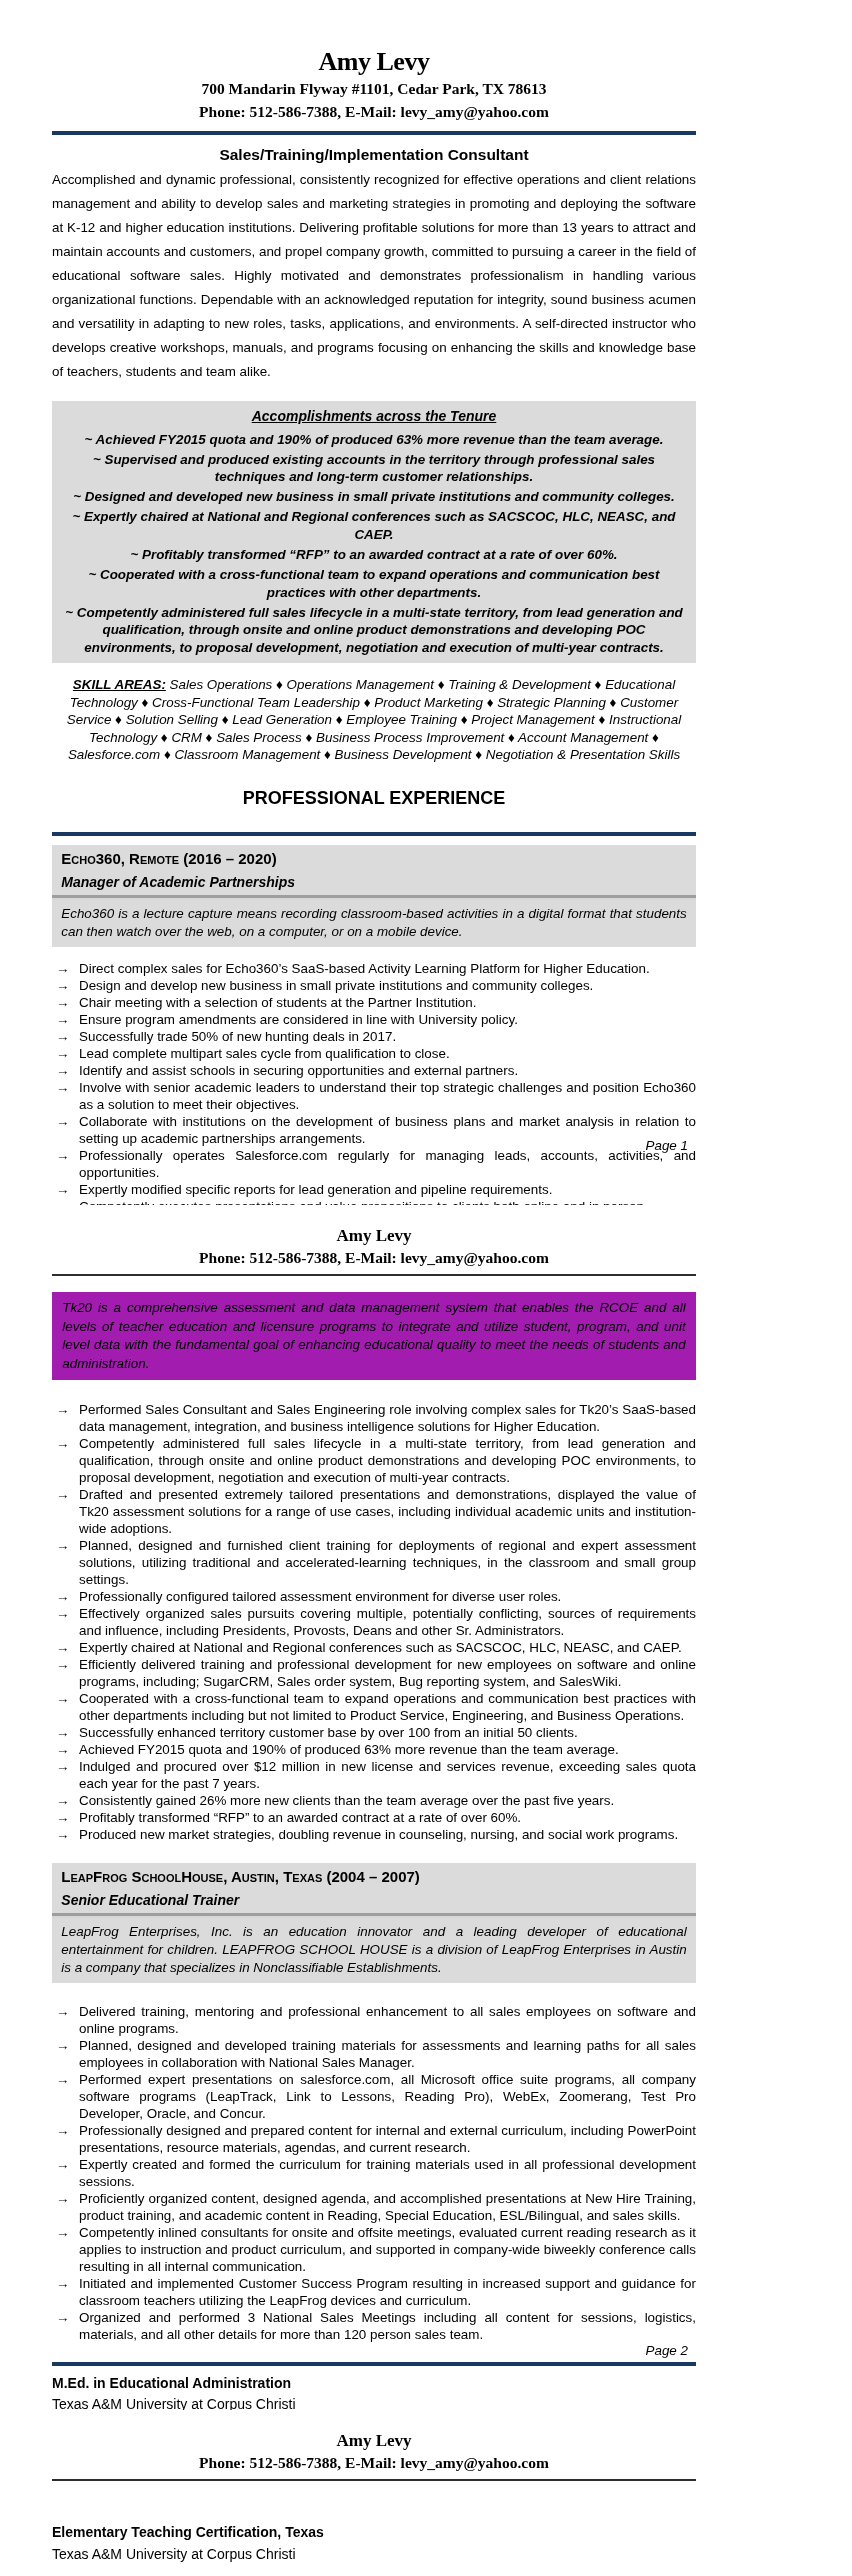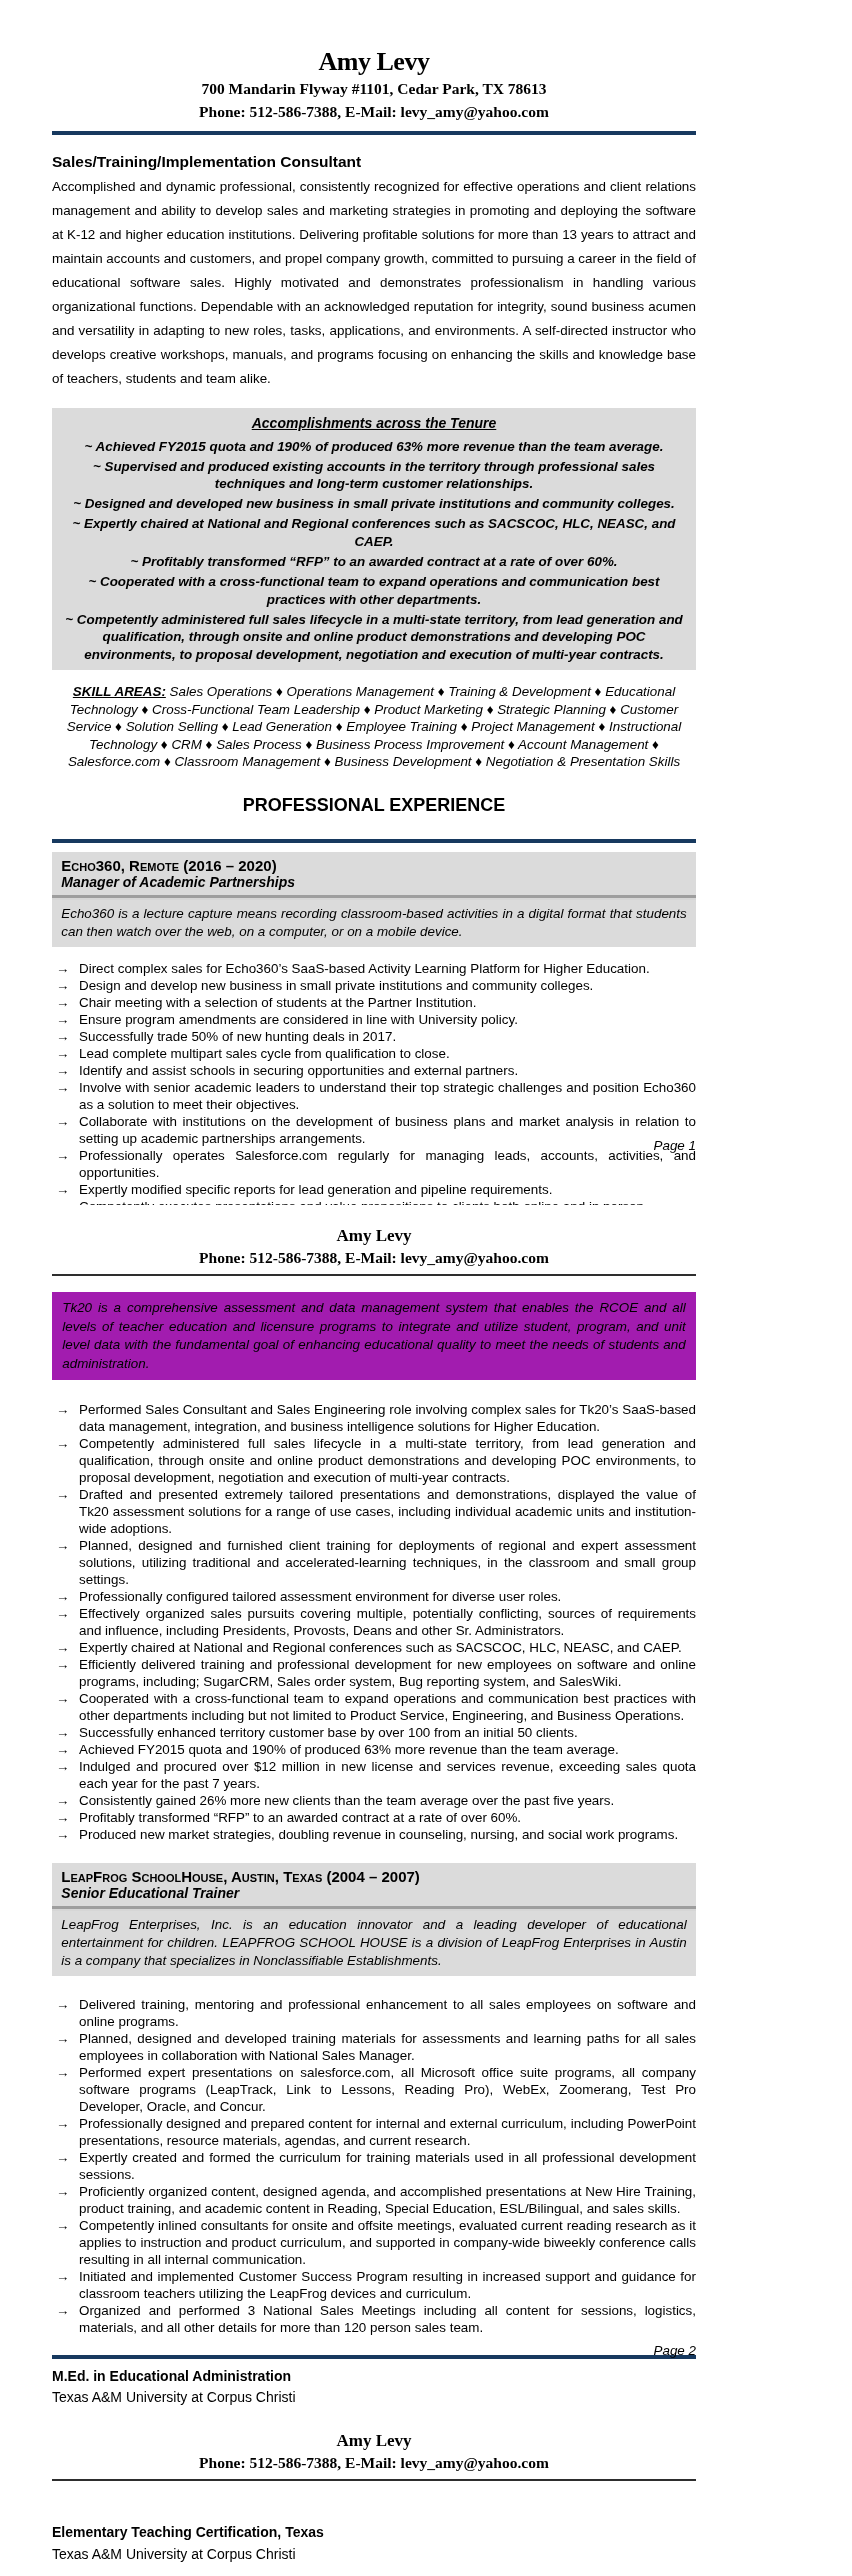--- a/index.html
+++ b/index.html
@@ -17,45 +17,45 @@
     background:#ffffff;
   }
 
   
   .p1-name { padding-top:47px; font-family:"Liberation Serif",serif; font-weight:bold; font-size:26px; line-height:1.15; text-align:center; letter-spacing:-0.5px; }
   .p1-addr, .p1-phone { font-family:"Liberation Serif",serif; font-weight:bold; font-size:15.5px; line-height:1.5; text-align:center; }
 
   .rule-navy { height:4.6px; background:#17395F; margin-top:7.2px; }
   .rule-thin { height:1.5px; background:#2e2e2e; margin-top:6.2px; }
 
-  .p1-title { font-size:15.5px; font-weight:bold; text-align:left; margin-top:18px; }
+  .p1-title { font-size:15.5px; font-weight:bold; text-align:center; margin-top:11px; }
 
   .summary { font-size:13.4px; line-height:24px; text-align:justify; margin-top:4.1px; }
 
   .acc-box { background:#DBDBDB; margin-top:17px; padding:7.2px 10.3px 4.1px; }
   .acc-title { text-align:center; font-weight:bold; font-style:italic; font-size:14px; text-decoration:underline; margin-bottom:6.2px; }
   .acc-item { text-align:center; font-weight:bold; font-style:italic; font-size:13.4px; line-height:17.5px; margin-bottom:2.6px; }
 
   .skills { margin-top:13.4px; text-align:center; font-style:italic; font-size:13.4px; line-height:17.5px; }
   .skills-label { font-weight:bold; text-decoration:underline; }
 
   .sec-head { text-align:center; font-weight:bold; font-size:18px; }
   .sec-head.mt-exp { margin-top:24px; }
 
   .job-box { background:#DBDBDB; padding:5.2px 9.3px 6.2px; }
   .job-company { font-size:15px; font-weight:bold; font-variant:small-caps; font-variant-caps:small-caps; }
-  .job-role { font-size:14px; font-weight:bold; font-style:italic; margin-top:0; }
+  .job-role { font-size:14px; font-weight:bold; font-style:italic; margin-top:7px; }
   .job-divider { height:3.1px; background:#9E9E9E; border-bottom:2.1px solid #D6D6D6; margin:5.2px -9.3px 0; }
   .job-desc { font-style:italic; font-size:13.4px; line-height:18px; text-align:justify; margin-top:5.2px; }
 
   ul.bullets { list-style:none; margin:12.4px 0 0 0; padding:0; }
   ul.bullets li { position:relative; padding-left:27px; font-size:13.4px; line-height:17px; text-align:justify; }
   ul.bullets li .arrow { position:absolute; left:4.1px; top:0; font-weight:normal; }
 
-  .page-label { position:absolute; right:52px; bottom:52px; font-style:italic; font-size:13.4px; }
+  .page-label { position:absolute; right:60px; bottom:52px; font-style:italic; font-size:13.4px; }
 
   
   .p23-name { padding-top:19.6px; font-family:"Liberation Serif",serif; font-weight:bold; font-size:17px; line-height:1.3; text-align:center; }
   .p23-phone { font-family:"Liberation Serif",serif; font-weight:bold; font-size:15.5px; line-height:1.3; text-align:center; margin-top:1px; }
 
   .desc-box { background:#a21caf; padding:7.2px 10.3px; font-style:italic; font-size:13.4px; line-height:18.5px; text-align:justify; margin-top:16.5px; }
 
   .edu-degree { font-size:14px; font-weight:bold; line-height:1.35; margin-top:8.2px; }
   .edu-school { font-size:14px; line-height:1.35; margin-top:2.1px; }
 

